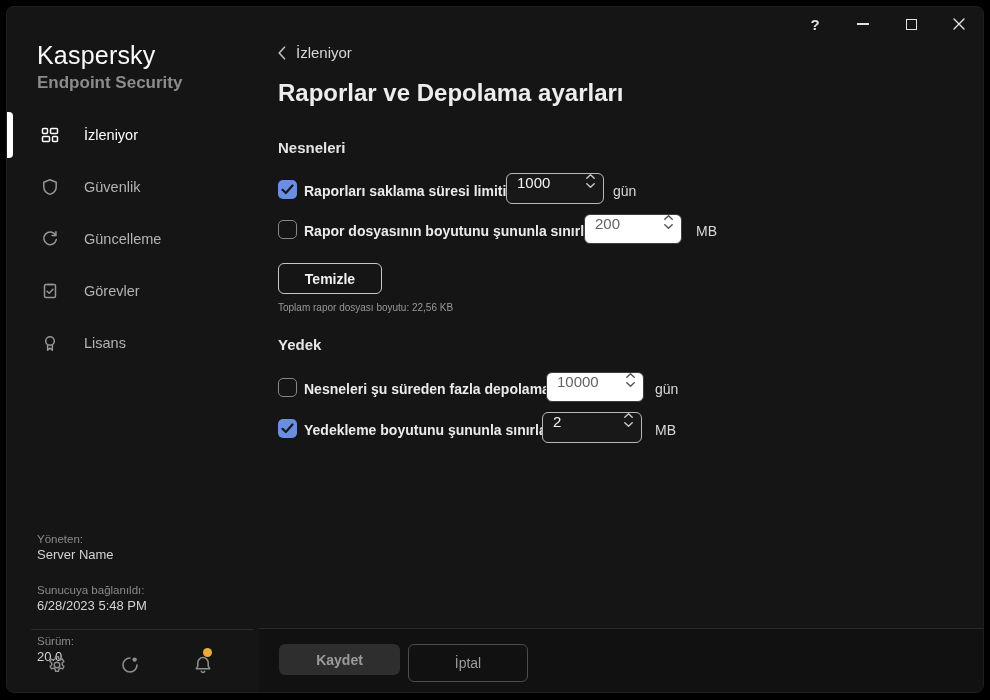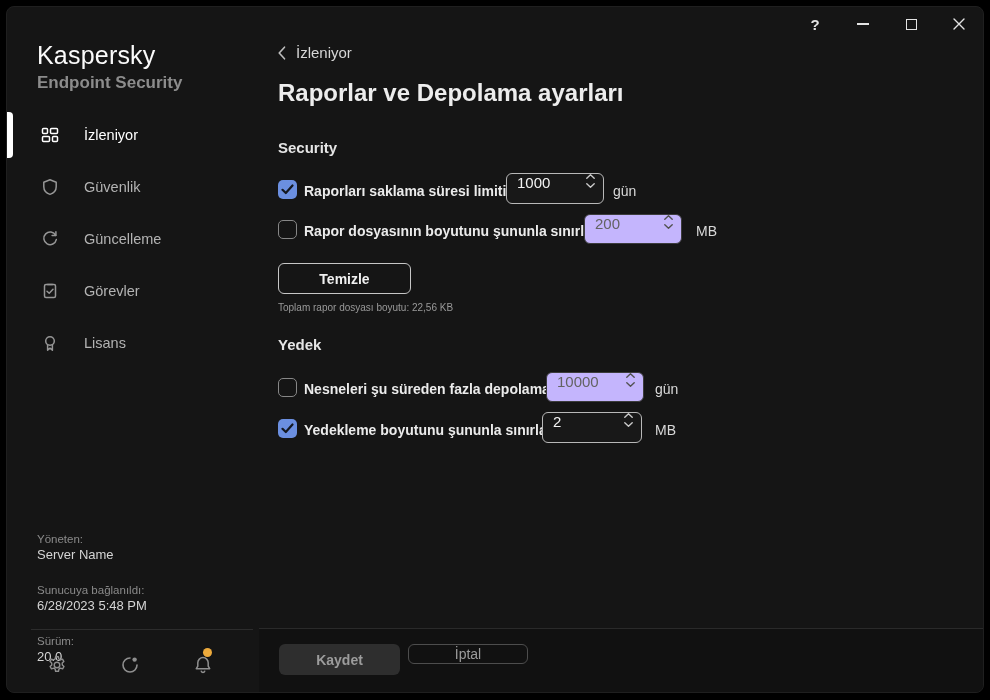--- a/index.html
+++ b/index.html
@@ -45,41 +45,41 @@
   .section-heading { position:absolute; font-size:15px; font-weight:700; color:#e5e5e5; }
 
   .checkbox { position:absolute; width:19px; height:19px; border-radius:5px; cursor:pointer; }
   .checkbox.unchecked { border:1.5px solid #878787; background:transparent; }
   .checkbox.checked { background:#6b8fe0; display:flex; align-items:center; justify-content:center; }
   .row-label { position:absolute; font-size:14px; font-weight:700; color:#ebebeb; }
   .row-unit { position:absolute; font-size:14px; color:#d9d9d9; }
 
   .spinner { position:absolute; display:flex; align-items:flex-start; border-radius:6px; }
   .spinner.enabled { border:1px solid #b8b8b8; background:#181818; }
-  .spinner.disabled { border:1px solid #3c3c3c; background:#c4b5fd; }
+  .spinner.disabled { border:1px solid #3c3c3c; background:#ffffff; }
   .spin-value { width:56px; margin-left:10px; border:none; background:transparent; outline:none;
                 font-size:15px; font-family:"Liberation Sans", sans-serif; }
   .spinner.enabled .spin-value { color:#f2f2f2; }
   .spinner.disabled .spin-value { color:#636363; }
   .spin-btns { margin-left:auto; margin-right:8px; display:flex; flex-direction:column; gap:4px;
                align-items:center; }
   .spinner.enabled .spin-btns { color:#c9c9c9; }
   .spinner.disabled .spin-btns { color:#525252; }
 
   .btn-outline { position:absolute; background:transparent; border:1px solid #c6c6c6; border-radius:6px;
                  color:#f0f0f0; font-size:14px; font-weight:700; cursor:pointer;
                  font-family:"Liberation Sans", sans-serif; }
   .total-text { position:absolute; left:271px; top:295px; font-size:10px; color:#999999; }
 
   .content-divider { position:absolute; left:252px; top:621px; width:726px; height:1px; background:#2a2a2a; }
   .content-footer { position:absolute; left:252px; top:622px; width:726px; height:65px; background:#111111; }
   .btn-save { position:absolute; left:272px; top:637px; width:121px; height:31px; background:#2e2e2e;
               border:none; border-radius:6px; color:#9c9c9c; font-size:14px; font-weight:600; cursor:pointer;
               font-family:"Liberation Sans", sans-serif; }
-  .btn-cancel { position:absolute; left:401px; top:637px; width:120px; height:20px; background:transparent;
+  .btn-cancel { position:absolute; left:401px; top:637px; width:120px; height:38px; background:transparent;
               border:1px solid #4d4d4d; border-radius:6px; color:#9c9c9c; font-size:14px; cursor:pointer;
               font-family:"Liberation Sans", sans-serif; }
   svg { display:block; }
 </style>
 </head>
 <body>
 
 <div class="window">
 
   
@@ -179,21 +179,21 @@
   
   <div class="back-link">
     <svg class="chev" viewBox="0 0 8 14" fill="none" stroke="currentColor" stroke-width="1.6" stroke-linecap="round" stroke-linejoin="round">
       <polyline points="6.5,1.2 1.2,7 6.5,12.8"></polyline>
     </svg>
     <span class="back-label">İzleniyor</span>
   </div>
 
   <h1 class="page-title">Raporlar ve Depolama ayarları</h1>
 
-  <div class="section-heading" style="left:271px; top:132px">Security</div>
+  <div class="section-heading" style="left:271px; top:132px">Nesneleri</div>
 
   
   <div style="display:contents">
     <div class="checkbox checked" style="left:271px; top:173px">
       <svg width="13" height="11" viewBox="0 0 13 11">
         <polyline points="1.5,5.8 4.8,9 11.5,1.5" fill="none" stroke="#141821" stroke-width="2.2" stroke-linecap="round" stroke-linejoin="round"></polyline>
       </svg>
     </div>
     <div class="row-label" style="left:297px; top:176px">Raporları saklama süresi limiti:</div>
     <div class="spinner enabled" style="left:499px; top:166px; width:98px; height:31px">
@@ -221,21 +221,21 @@
           <polyline points="0.8,4.2 4.5,0.8 8.2,4.2" fill="none" stroke="currentColor" stroke-width="1.4" stroke-linecap="round" stroke-linejoin="round"></polyline>
           </svg>
         <svg width="9" height="5" viewBox="0 0 9 5">
           <polyline points="0.8,0.8 4.5,4.2 8.2,0.8" fill="none" stroke="currentColor" stroke-width="1.4" stroke-linecap="round" stroke-linejoin="round"></polyline>
           </svg>
       </div>
     </div>
     <div class="row-unit" style="left:689px; top:216px">MB</div>
   </div>
 
-  <button class="btn-outline" style="left:271px; top:256px; width:133px; height:31px">Temizle</button>
+  <button class="btn-outline" style="left:271px; top:256px; width:104px; height:31px">Temizle</button>
 
   <div class="total-text">Toplam rapor dosyası boyutu: 22,56 KB</div>
 
   <div class="section-heading" style="left:271px; top:329px">Yedek</div>
 
   
   <div style="display:contents">
     <div class="checkbox unchecked" style="left:271px; top:371px"></div>
     <div class="row-label" style="left:297px; top:374px">Nesneleri şu süreden fazla depolama</div>
     <div class="spinner disabled" style="left:539px; top:365px; width:98px; height:30px">

